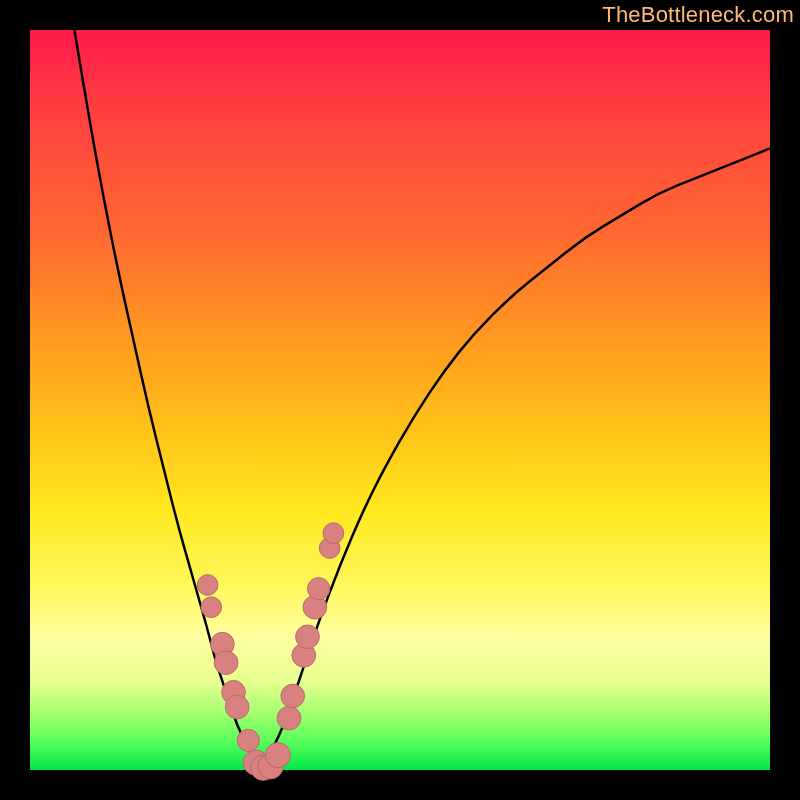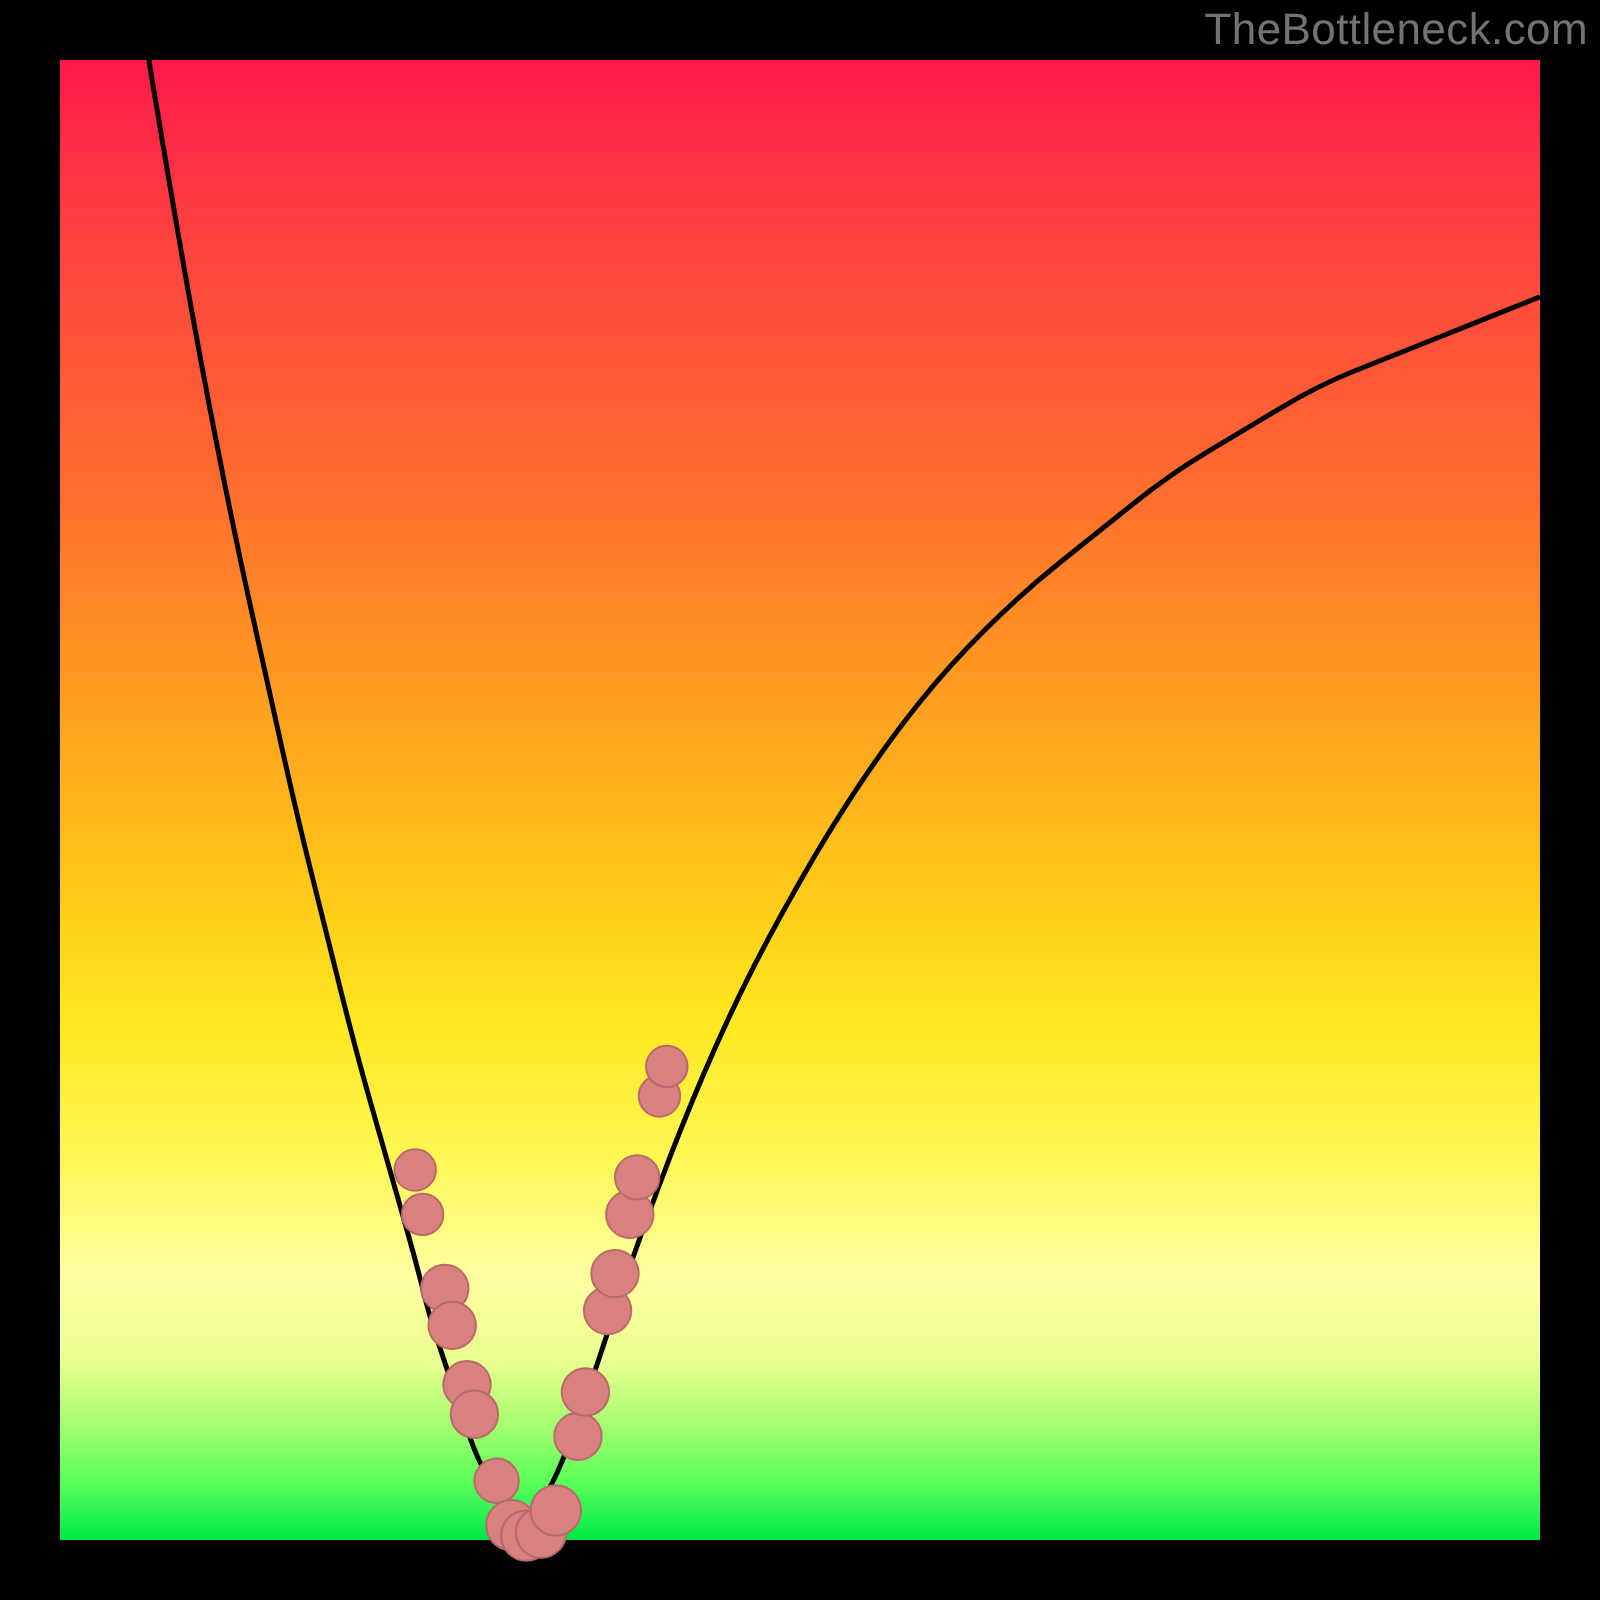--- a/index.html
+++ b/index.html
@@ -36,21 +36,21 @@
       #e8ff90 88%,
       #a8ff70 92%,
       #5cff5a 96%,
       #00e84a 100%
     );
   }
   .watermark {
     position: absolute;
     top: 2px;
     right: 6px;
-    color: #737373;
+    color: #fdba74;
     font-size: 22px;
     font-weight: 400;
     letter-spacing: 0.2px;
     user-select: none;
   }
   svg.curves {
     position: absolute;
     left: 0;
     top: 0;
     width: 740px;

